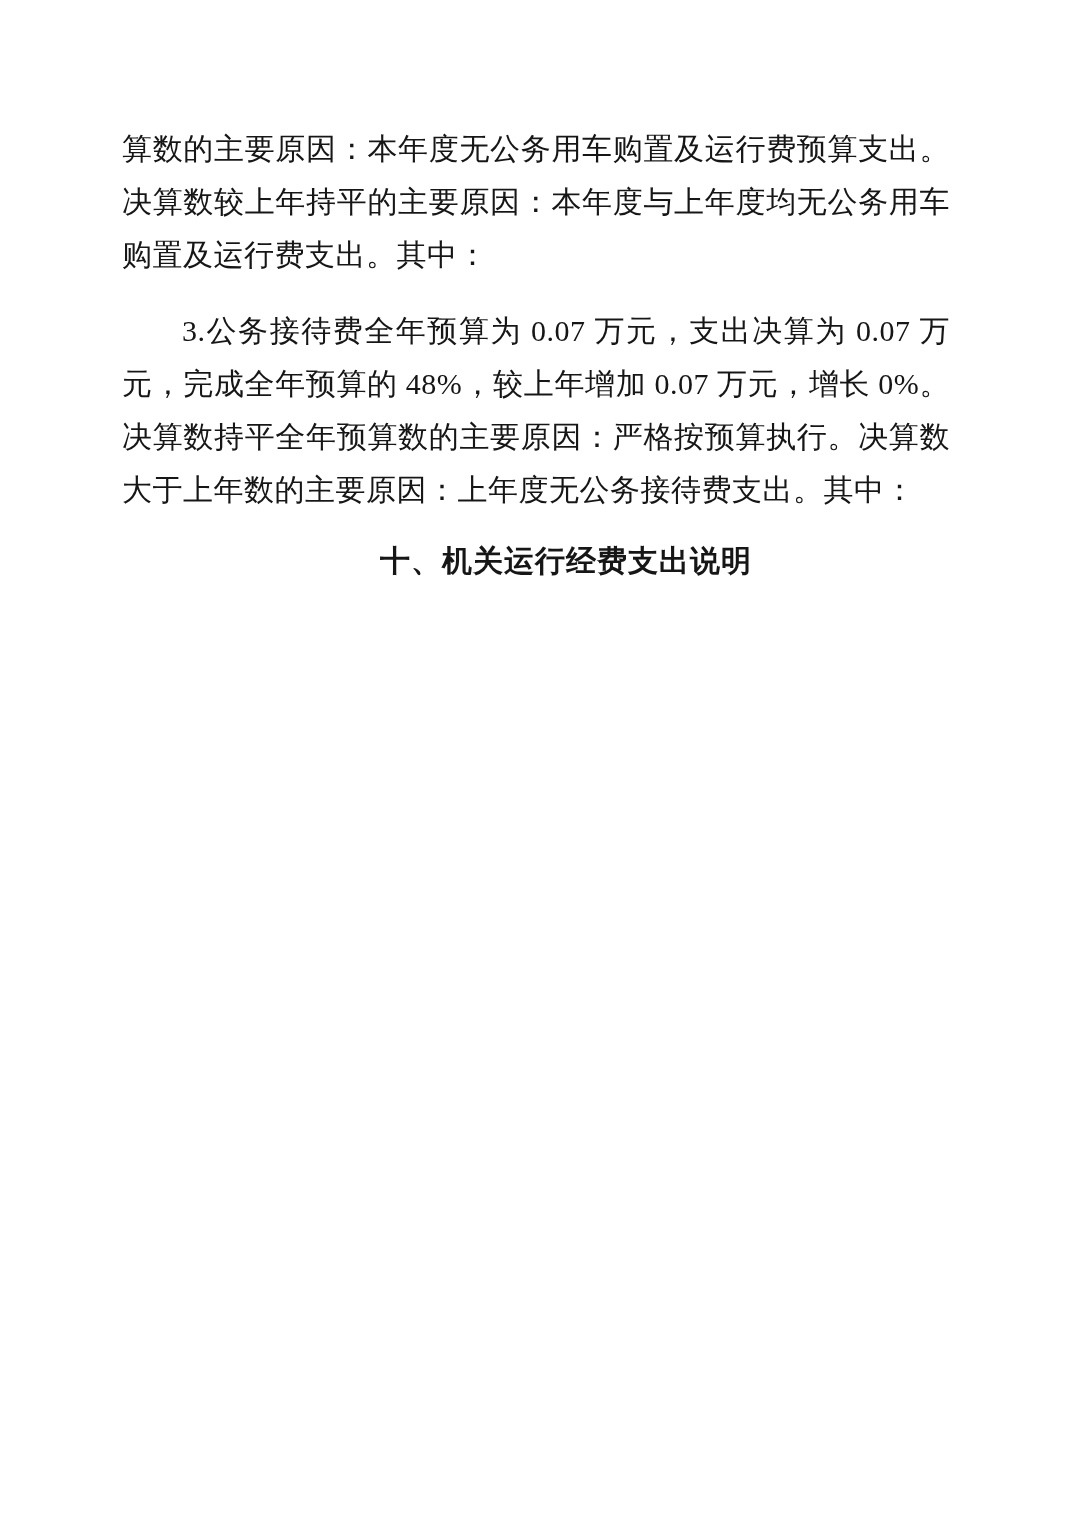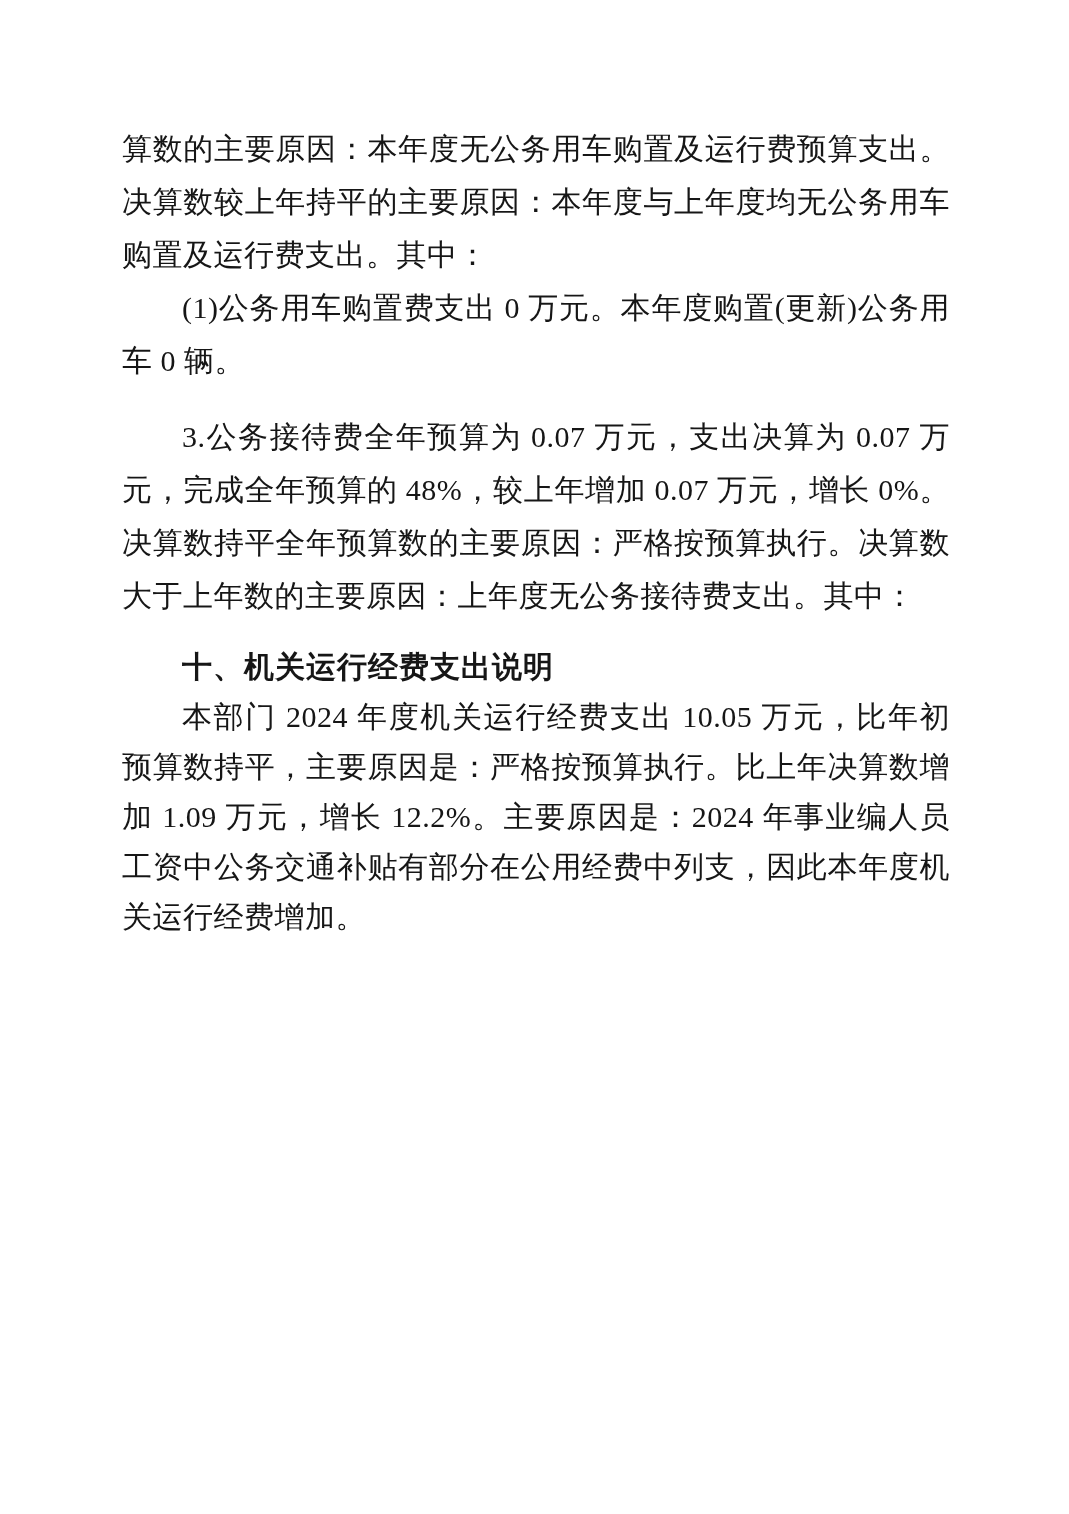--- a/index.html
+++ b/index.html
@@ -33,41 +33,39 @@
   }
   .gap-sm {
     margin-top: 8px;
   }
   .gap-lg {
     margin-top: 23px;
   }
   .heading {
     font-family: "Liberation Sans", "DejaVu Sans", sans-serif;
     font-weight: bold;
-    text-align: left;
+    text-align: center;
     line-height: 50px;
     letter-spacing: 1px;
     margin-top: 20px;
   }
   .tight {
     line-height: 50px;
   }
 </style>
 </head>
 <body>
 
 <div class="page">
 
   <p class="para">算数的主要原因：本年度无公务用车购置及运行费预算支出。决算数较上年持平的主要原因：本年度与上年度均无公务用车购置及运行费支出。其中：</p>
 
-  <p class="para indent">(1)公务用车购置费支出 0 万元。本年度购置(更新)公务用车 0 辆。</p>
 
 
   <p class="para indent gap-lg">3.公务接待费全年预算为 0.07 万元，支出决算为 0.07 万元，完成全年预算的 48%，较上年增加 0.07 万元，增长 0%。决算数持平全年预算数的主要原因：严格按预算执行。决算数大于上年数的主要原因：上年度无公务接待费支出。其中：</p>
 
 
 
   <p class="para indent heading gap-sm">十、机关运行经费支出说明</p>
 
-  <p class="para indent tight">本部门 2024 年度机关运行经费支出 10.05 万元，比年初预算数持平，主要原因是：严格按预算执行。比上年决算数增加 1.09 万元，增长 12.2%。主要原因是：2024 年事业编人员工资中公务交通补贴有部分在公用经费中列支，因此本年度机关运行经费增加。</p>
 
 
 </div>
 
 </body></html>

